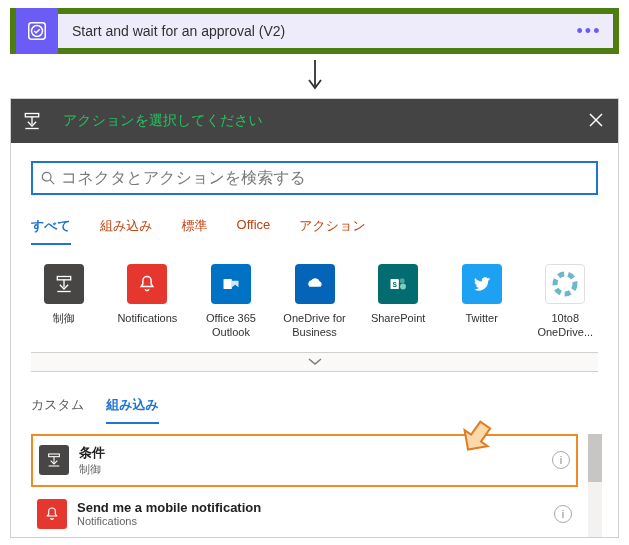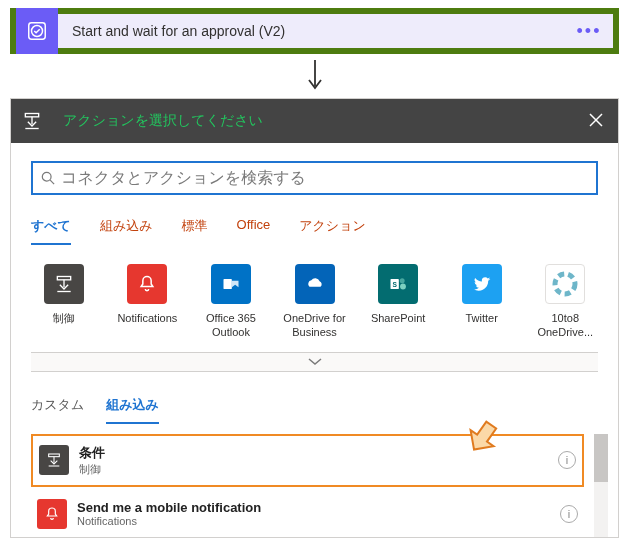--- a/index.html
+++ b/index.html
@@ -36,21 +36,21 @@
   .connector { width: 72px; display: flex; flex-direction: column; align-items: center; cursor: pointer; }
   .connector .tile { width: 40px; height: 40px; border-radius: 4px; display: flex; align-items: center; justify-content: center; color: #fff; }
   .connector .lbl { margin-top: 8px; font-size: 11px; text-align: center; color: #323130; line-height: 1.25; word-break: break-word; }
 
   .expand-bar { border: 1px solid #d2d0ce; border-left: none; border-right: none; height: 20px; display: flex; align-items: center; justify-content: center; margin: 0 20px; cursor: pointer; background: #faf9f8; }
 
   .sub-tabs { display: flex; gap: 22px; margin: 20px 20px 0 20px; }
   .sub-tab { padding: 4px 0 8px 0; font-size: 13px; color: #555; cursor: pointer; border-bottom: 2px solid transparent; }
   .sub-tab.active { color: #1f74d1; border-bottom-color: #1f74d1; font-weight: 600; }
 
-  .actions-area { position: relative; margin: 10px 10px 0 20px; }
+  .actions-area { position: relative; margin: 10px 16px 0 20px; }
   .actions-list { padding-right: 24px; }
 
   .action-row { display: flex; align-items: center; padding: 8px 6px; cursor: pointer; }
   .action-row .tile-sm { width: 30px; height: 30px; border-radius: 3px; display: flex; align-items: center; justify-content: center; color: #fff; margin-right: 10px; flex-shrink: 0; }
   .action-row .txt .t1 { font-size: 13px; font-weight: 600; color: #222; }
   .action-row .txt .t2 { font-size: 11px; color: #666; }
   .action-info { margin-left: auto; color: #888; width: 18px; height: 18px; border: 1px solid #aaa; border-radius: 50%; display: flex; align-items: center; justify-content: center; font-size: 11px; cursor: pointer; }
 
   .highlight-box { border: 2px solid #f08a24; position: relative; margin-bottom: 4px; }
 

